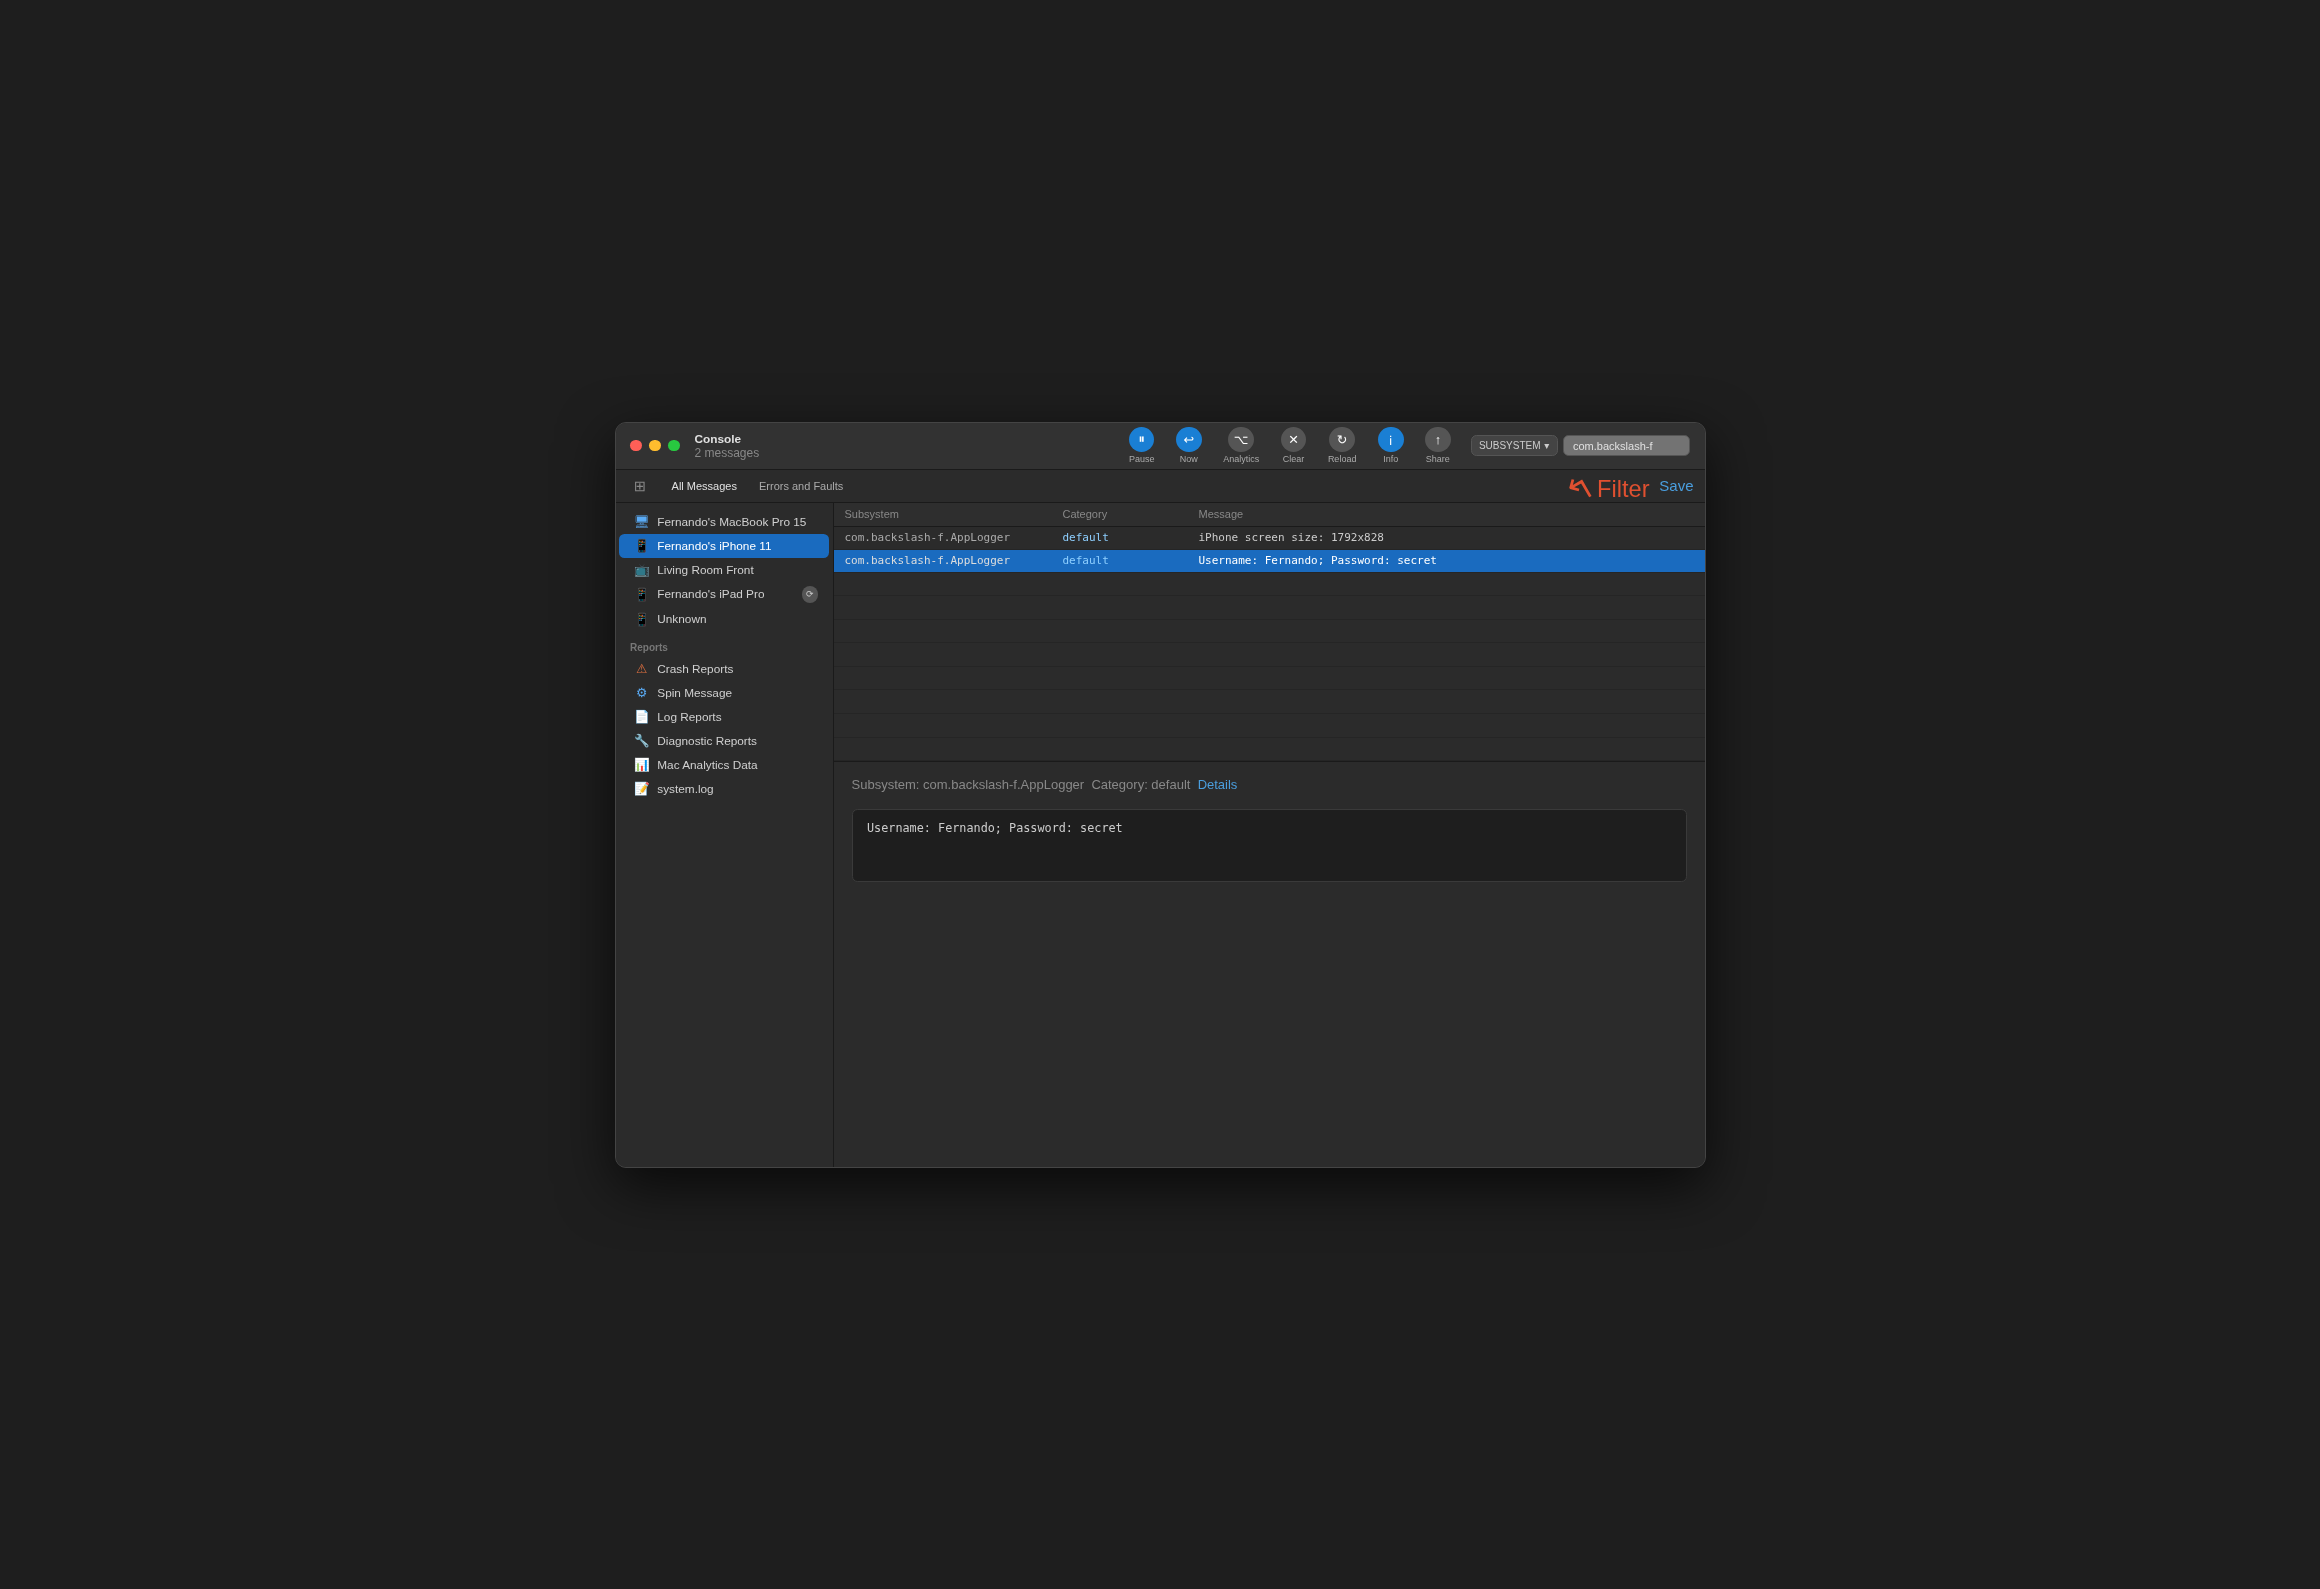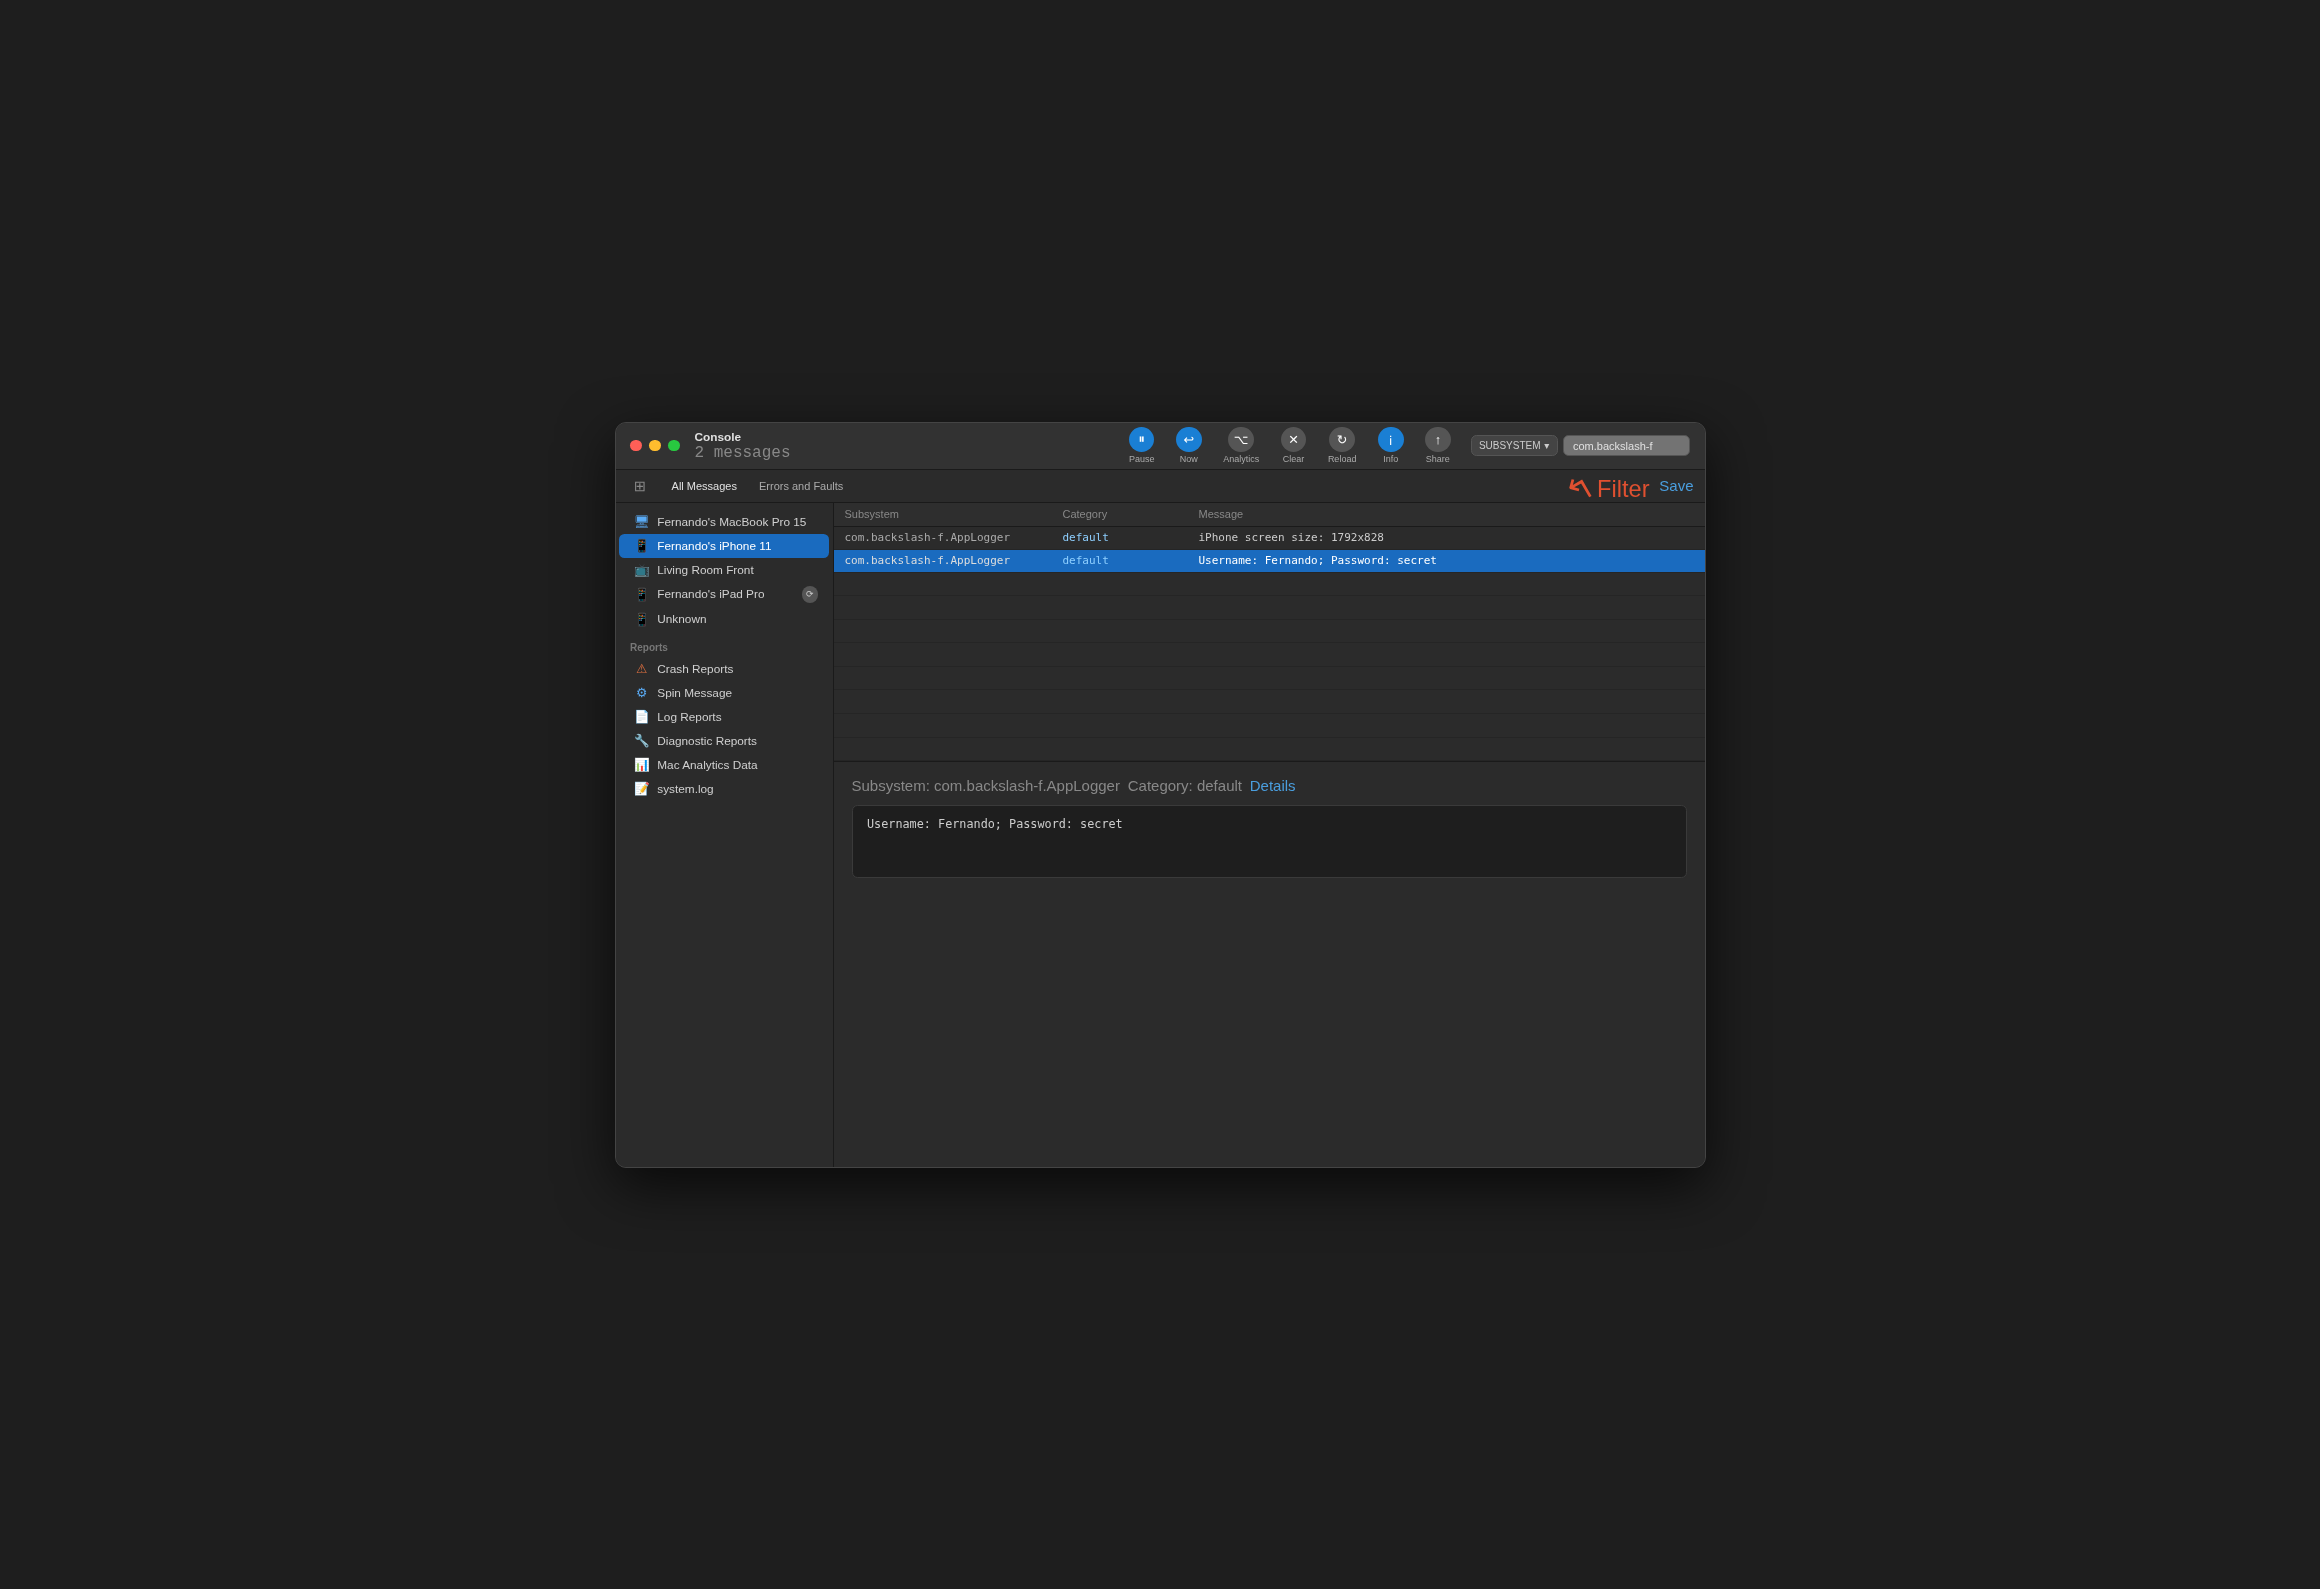--- a/index.html
+++ b/index.html
@@ -50,23 +50,22 @@
       display: flex;
       flex-direction: column;
       margin-right: auto;
     }
     .app-title-name {
       font-size: 11.8px;
       font-weight: 700;
       color: #e0e0e0;
     }
     .app-title-sub {
-      font-size: 16px;
+      font-size: 12px;
       color: #888;
-      font-family: Liberation Mono, monospace;
     }
     .toolbar-buttons {
       display: flex;
       align-items: center;
       gap: 3.6px;
     }
     .toolbar-btn {
       display: flex;
       flex-direction: column;
       align-items: center;
@@ -301,23 +300,23 @@
       padding: 0.9px 4.5px;
       color: #ccc;
       font-family: "SF Mono", Menlo, monospace;
     }
     .detail-timestamp {
       font-size: 11px;
       color: #888;
       font-family: "SF Mono", Menlo, monospace;
     }
     .detail-subsystem-line {
-      font-size: 15px;
+      font-size: 13px;
       color: #888;
-      margin-bottom: 11px;
+      margin-bottom: 17px;
     }
     .detail-subsystem-line a {
       color: #4a9ede;
       text-decoration: none;
     }
     .detail-message-box {
       background: #1e1e1e;
       border: 0.9px solid #3a3a3a;
       border-radius: 5.5px;
       padding: 11px 14.5px;

